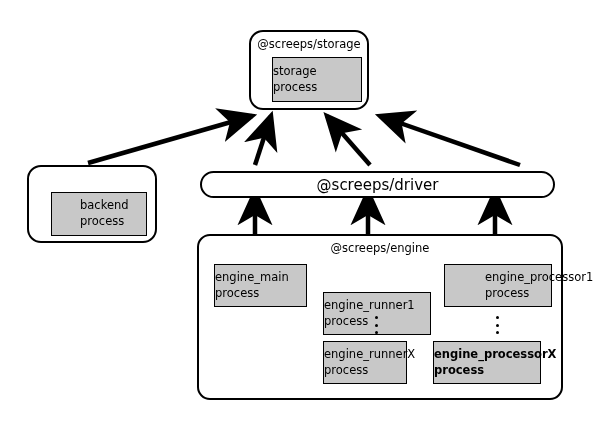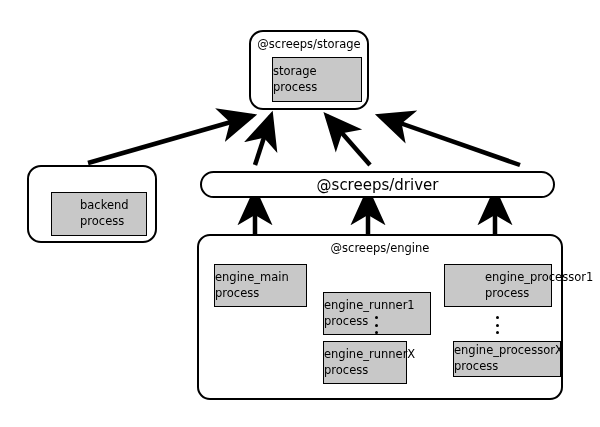--- a/index.html
+++ b/index.html
@@ -154,19 +154,19 @@
       <i></i>
         <i></i>
         <i></i>
     </div>
 
     <div class="proc" style="left:124px; top:105px; width:84px; height:43px;">
       <span>engine_runnerX</span>
       <span>process</span>
     </div>
 
-    <div class="proc" style="left:254px; top:105px; width:108px; height:36px;">
+    <div class="proc" style="left:234px; top:105px; width:108px; height:43px;font-weight:bold;">
       <span>engine_processorX</span>
       <span>process</span>
     </div>
   </div>
 
 </div>
 
 </body></html>

